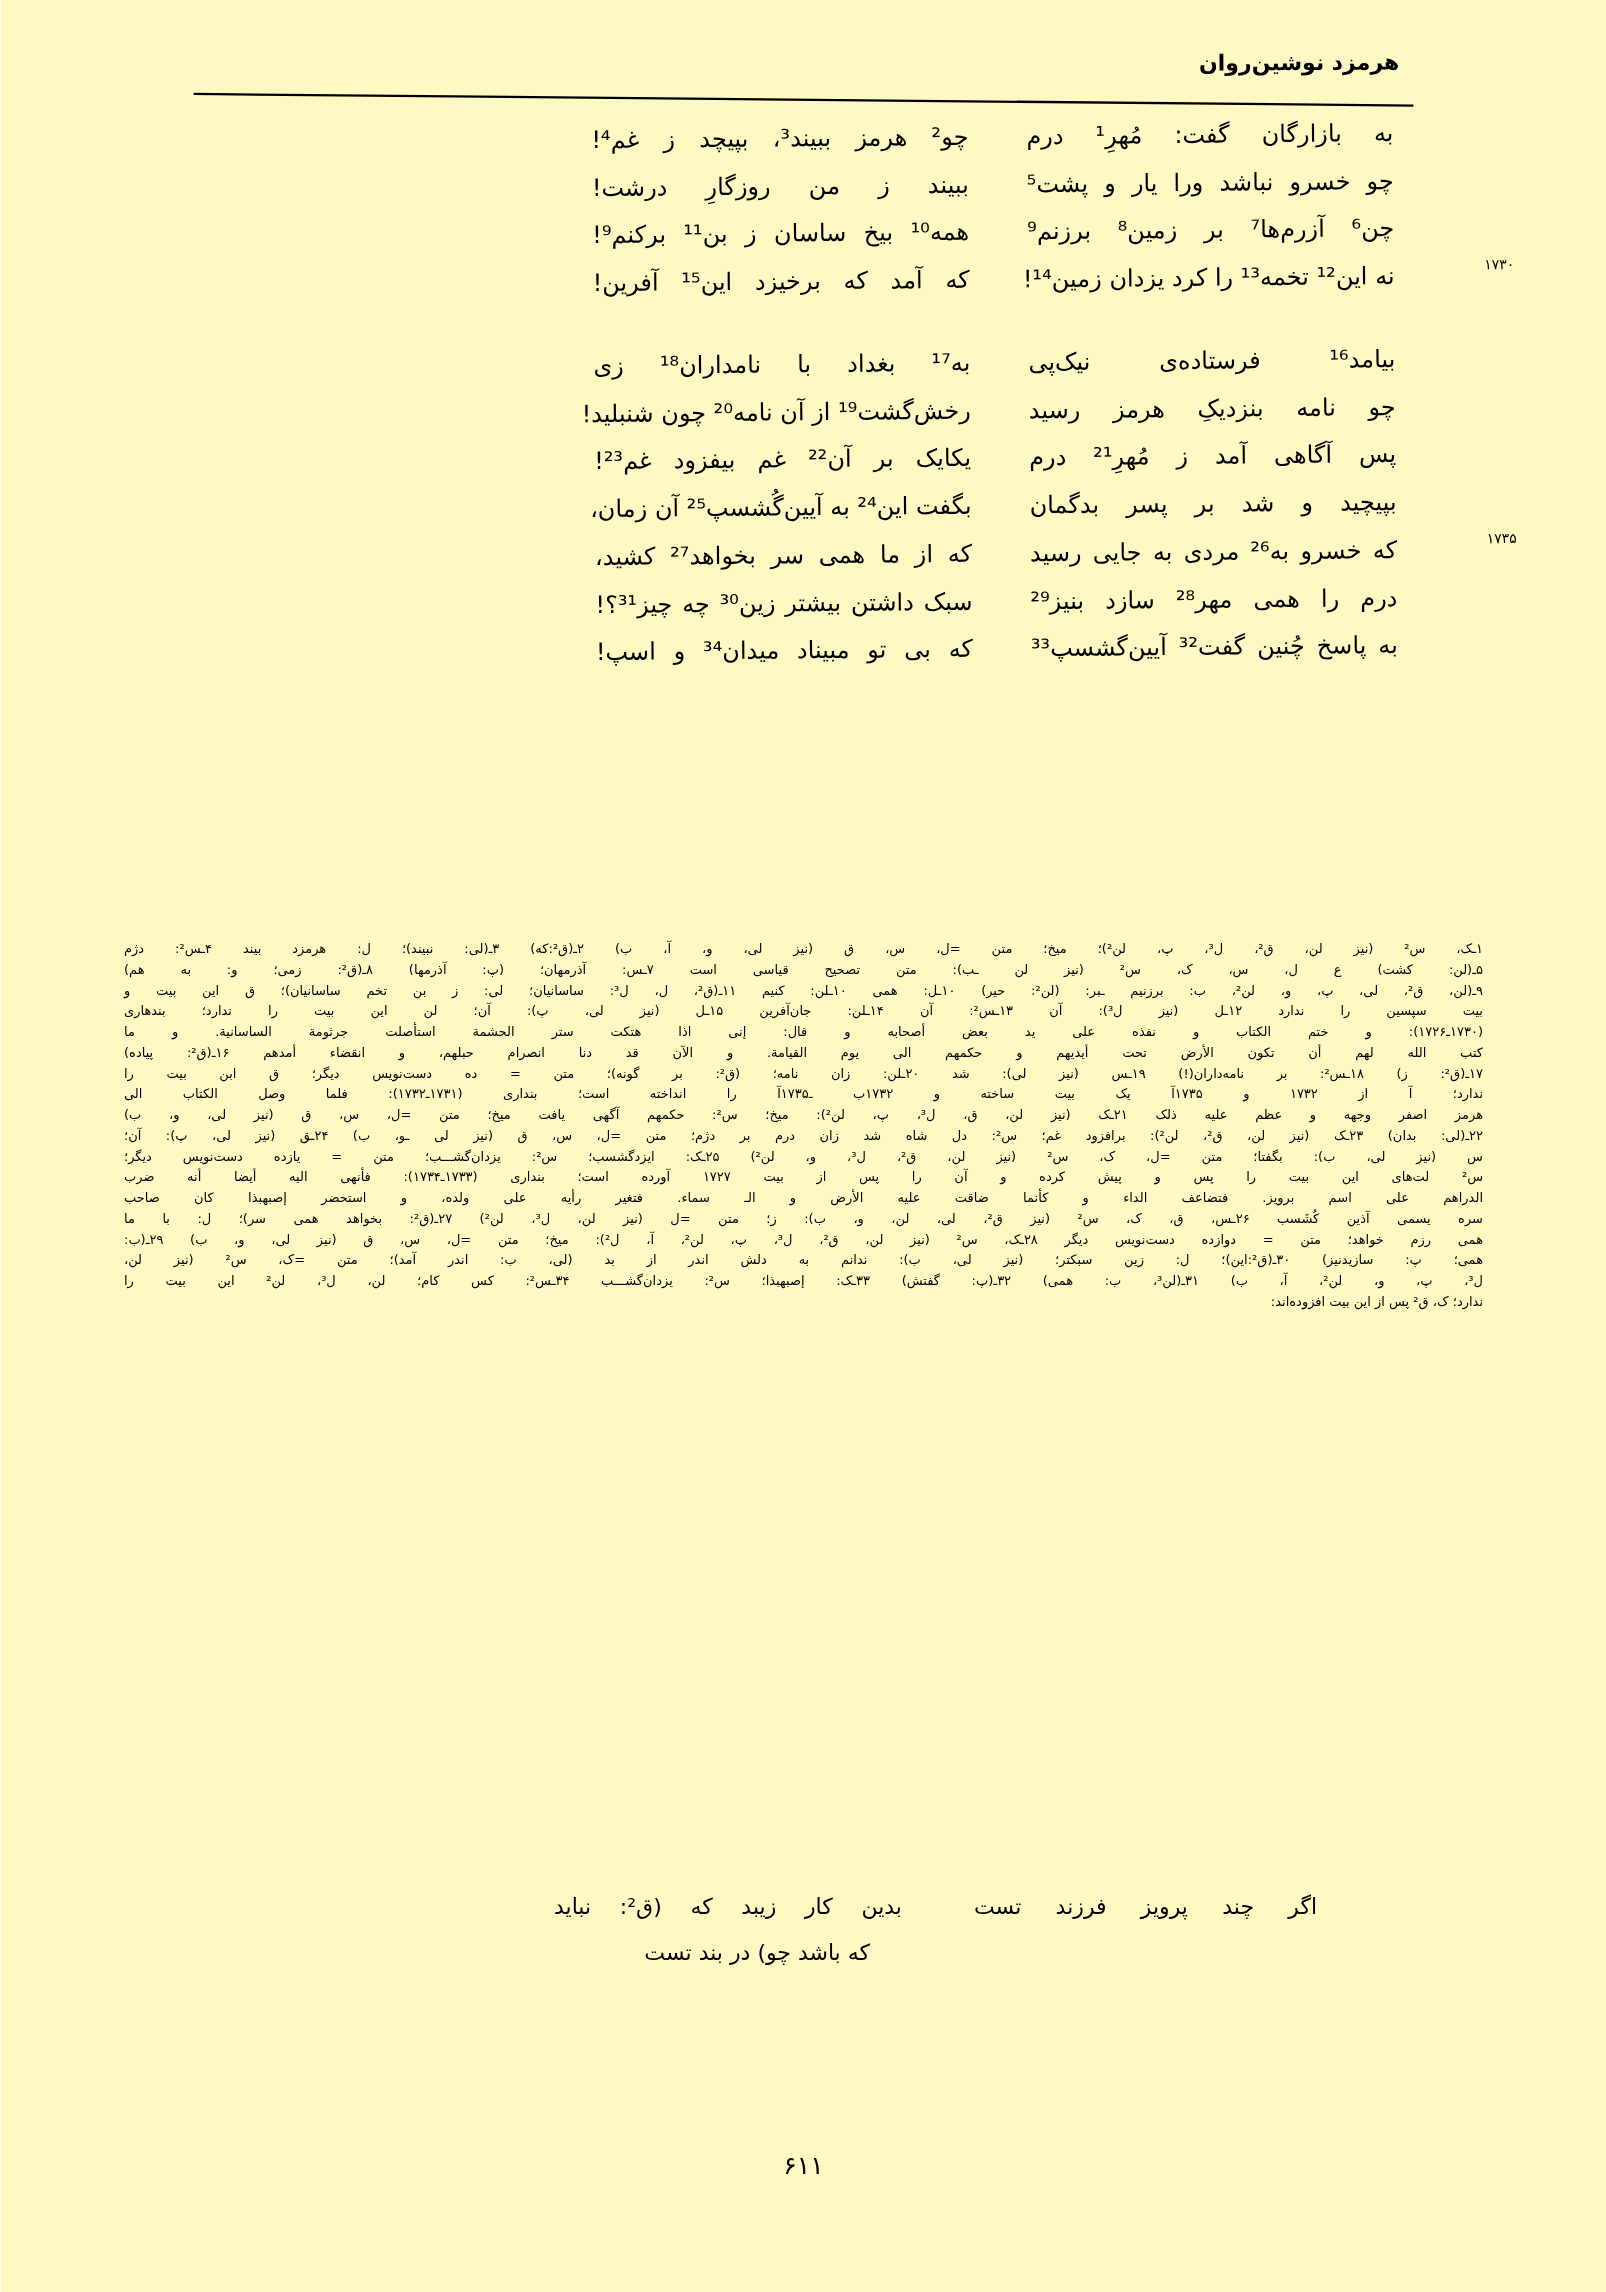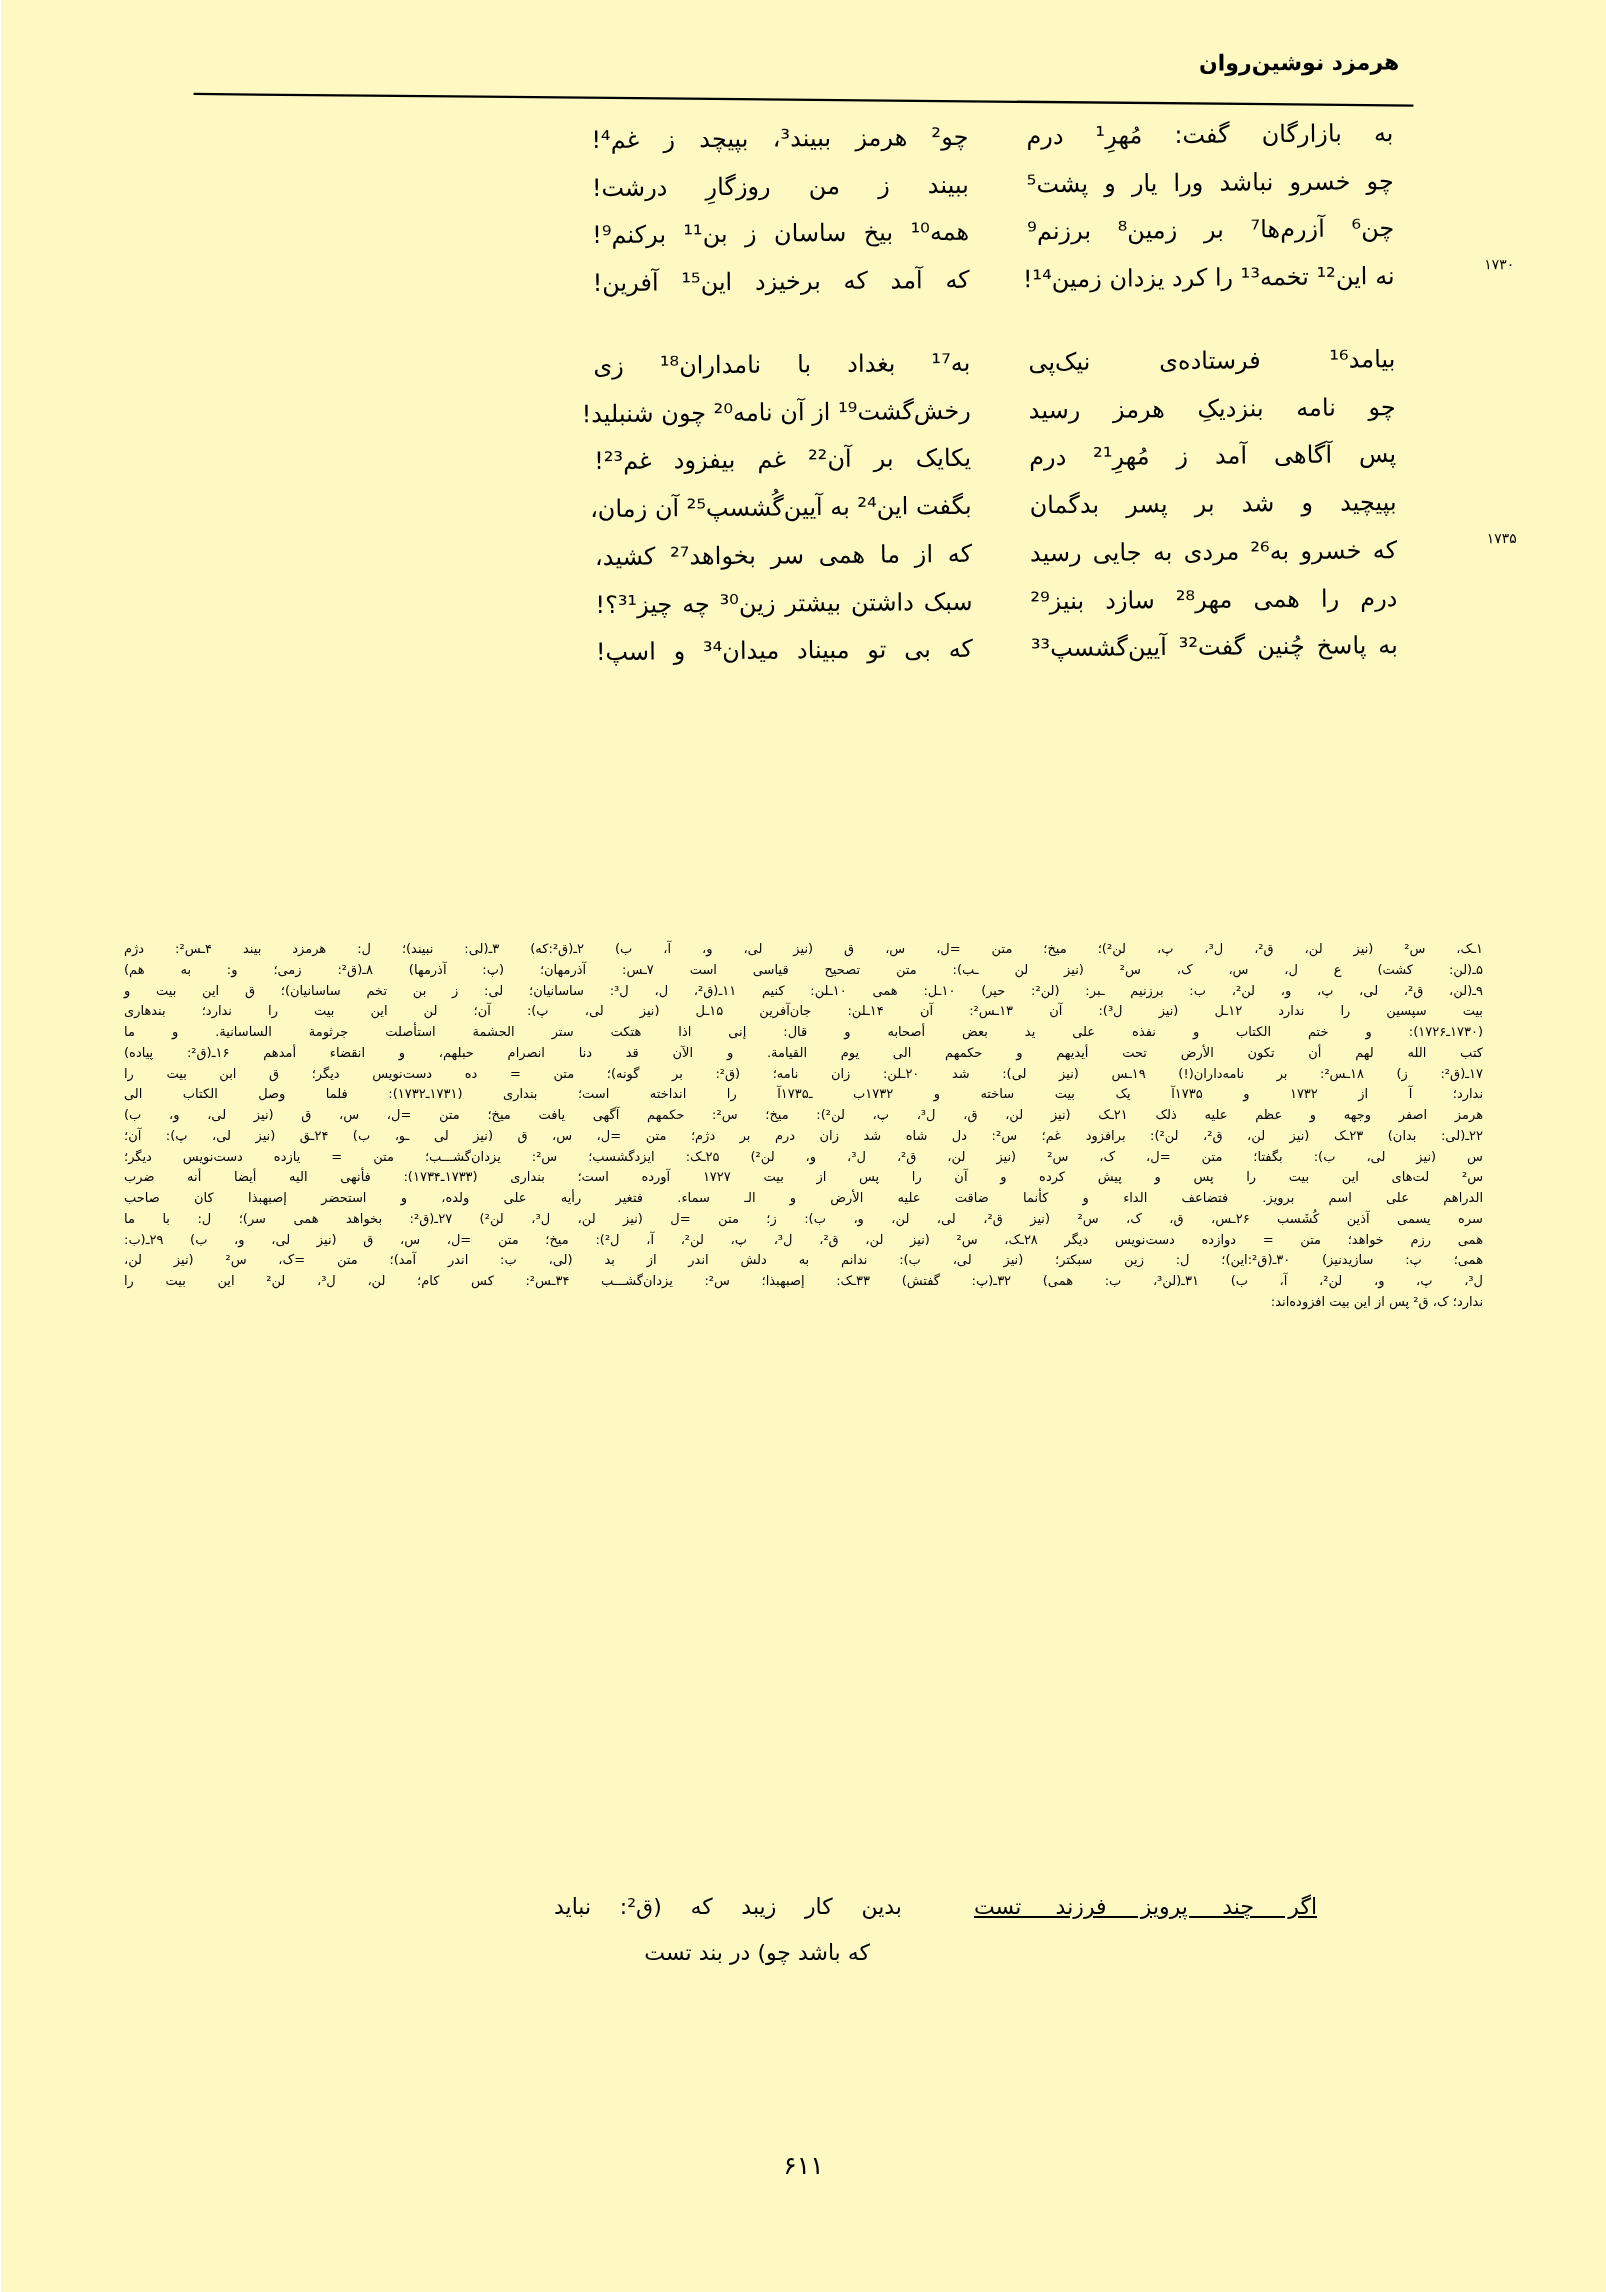--- a/index.html
+++ b/index.html
@@ -110,21 +110,21 @@
     font-size: 22px;
     line-height: 1.75;
     direction: rtl;
   }
   .appended .bayt2 {
     display: flex;
     flex-direction: row;
     justify-content: flex-start;
     margin-bottom: 7.7px;
   }
-  .appended .c1 { width: 343px; text-align: justify; text-align-last: justify; text-decoration: underline; }
+  .appended .c1 { width: 343px; text-align: justify; text-align-last: justify; }
   .appended .c2 { width: 348px; margin-right: 72px; text-align: justify; text-align-last: justify;}
   .appended .c2b { width: 348px; margin-right: 104px; }
 
   
   .folio {
     position: absolute;
     top: 2151px;
     left: 0;
     right: 0;
     text-align: center;

